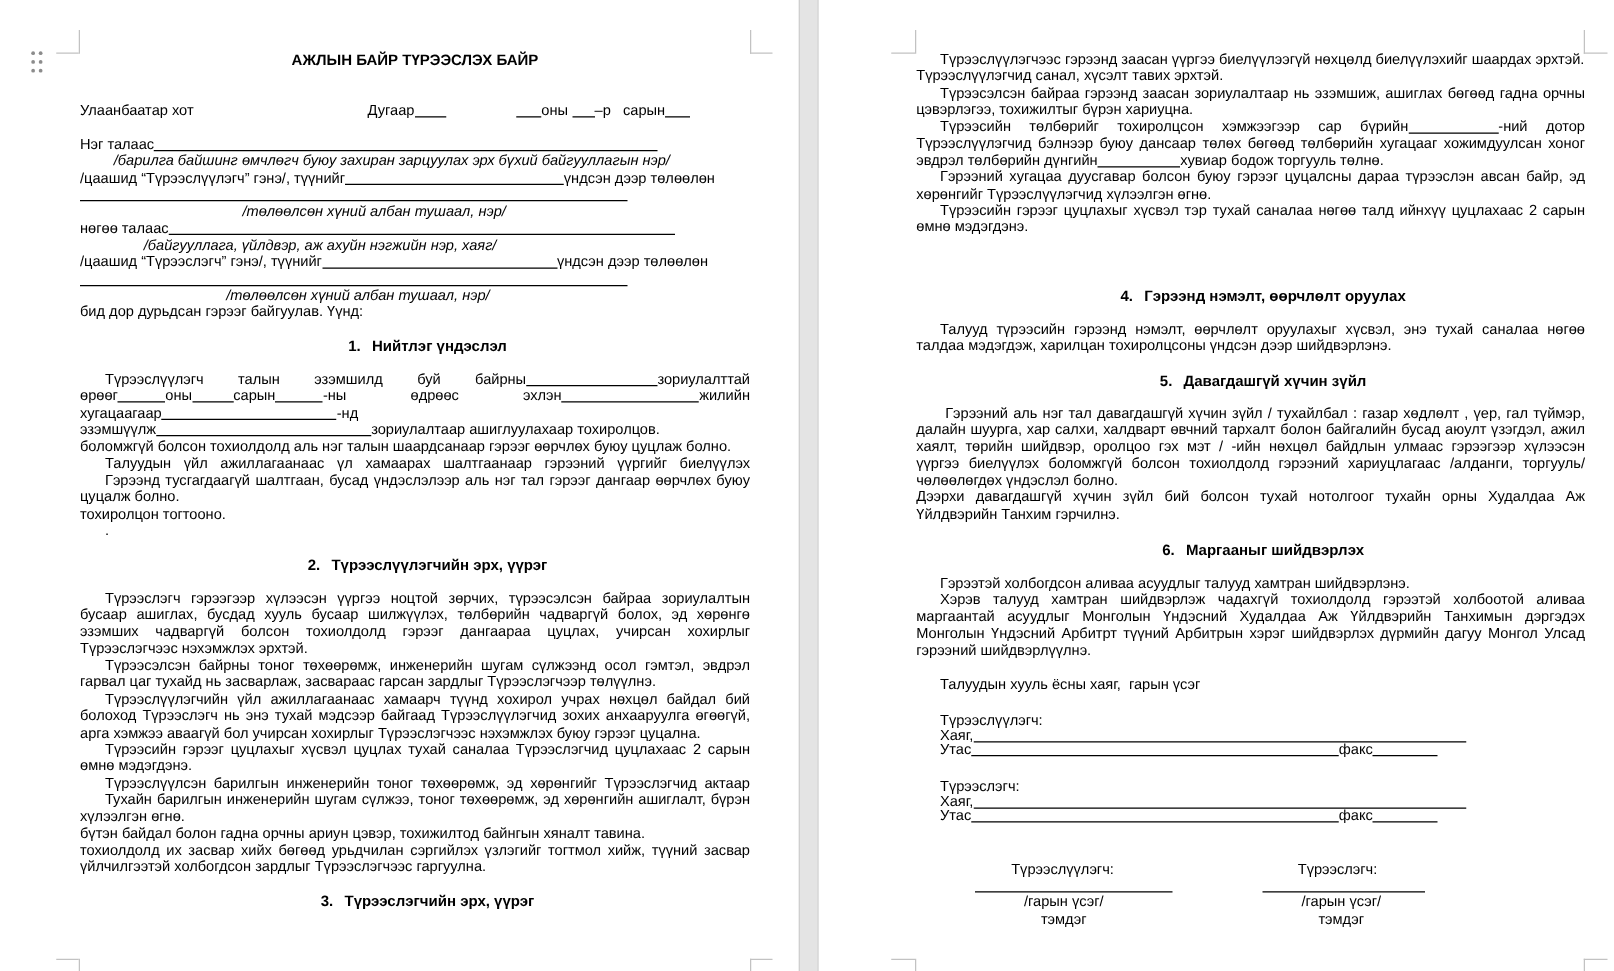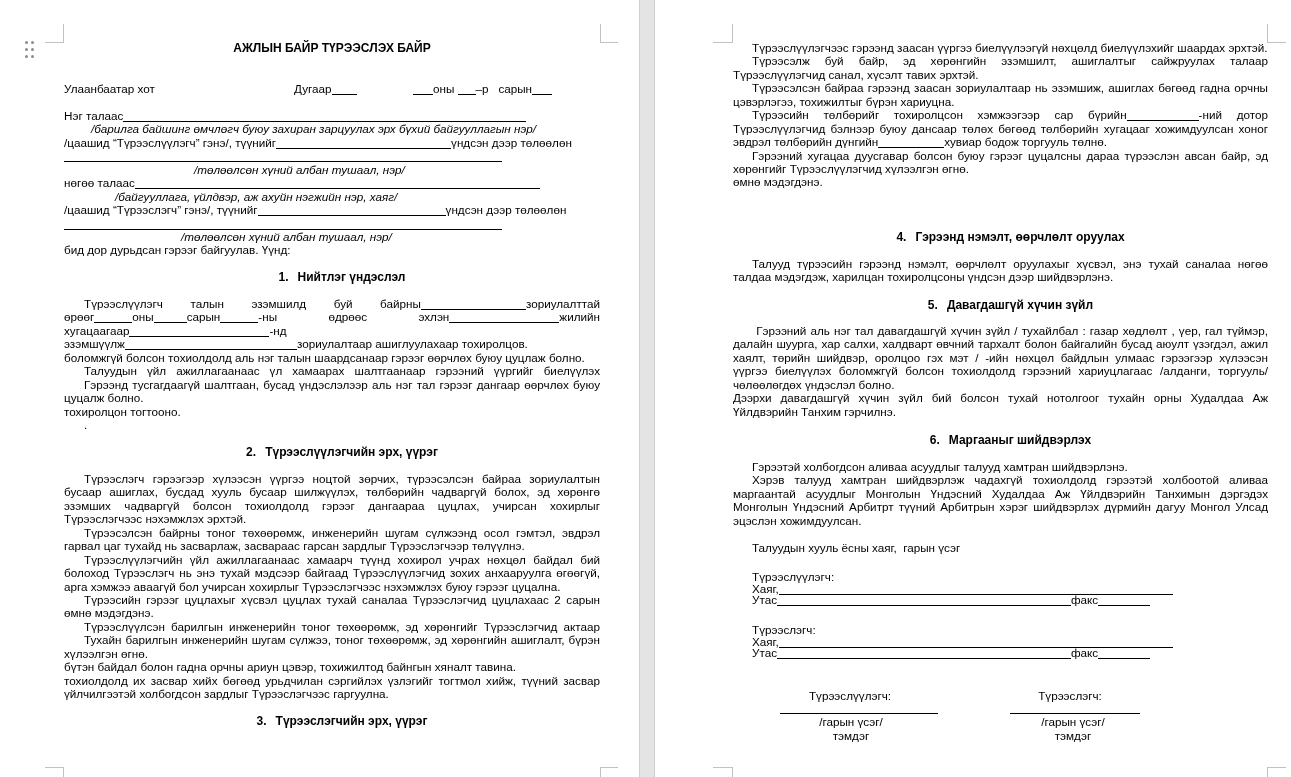--- a/index.html
+++ b/index.html
@@ -119,29 +119,29 @@
   <div class="mark" style="left:77px;top:24px;width:1px;height:19px"></div>
   <div class="mark" style="left:612px;top:24px;width:1px;height:19px"></div>
   <div class="mark" style="left:612px;top:42px;width:19px;height:1px"></div>
   <div class="mark" style="left:58px;top:767px;width:19px;height:1px"></div>
   <div class="mark" style="left:77px;top:767px;width:1px;height:10px"></div>
   <div class="mark" style="left:612px;top:767px;width:1px;height:10px"></div>
   <div class="mark" style="left:612px;top:767px;width:19px;height:1px"></div>
 
   <div class="blk col-r" style="top:41px">
     <div class="ln ind-r">Түрээслүүлэгчээс гэрээнд заасан үүргээ биелүүлээгүй нөхцөлд биелүүлэхийг шаардах эрхтэй.</div>
-    <div class="ln ind-r j">Түрээсэлж буй байр, эд хөрөнгийн эзэмшилт, ашиглалтыг сайжруулах талаар</div>
     <div class="ln">Түрээслүүлэгчид санал, хүсэлт тавих эрхтэй.</div>
     <div class="ln ind-r j">Түрээсэлсэн байраа гэрээнд заасан зориулалтаар нь эзэмшиж, ашиглах бөгөөд гадна орчны</div>
     <div class="ln">цэвэрлэгээ, тохижилтыг бүрэн хариуцна.</div>
     <div class="ln ind-r j"><span>Түрээсийн төлбөрийг тохиролцсон хэмжээгээр сар бүрийн</span><span class="blank" style="width:72px"></span><span>-ний дотор</span></div>
     <div class="ln j">Түрээслүүлэгчид бэлнээр буюу дансаар төлөх бөгөөд төлбөрийн хугацааг хожимдуулсан хоног</div>
     <div class="ln"><span>эвдрэл төлбөрийн дүнгийн</span><span class="blank" style="width:66px"></span><span>хувиар бодож торгууль төлнө.</span></div>
     <div class="ln ind-r j">Гэрээний хугацаа дуусгавар болсон буюу гэрээг цуцалсны дараа түрээслэн авсан байр, эд</div>
     <div class="ln">хөрөнгийг Түрээслүүлэгчид хүлээлгэн өгнө.</div>
+    <div class="ln ind-r j">Түрээсийн гэрээг цуцлахыг хүсвэл тэр тухай саналаа нөгөө талд ийнхүү цуцлахаас 2 сарын</div>
     <div class="ln">өмнө мэдэгдэнэ.</div>
   </div>
 
   <div class="blk col-r head" style="top:230px"><span class="num">4.</span><span>Гэрээнд нэмэлт, өөрчлөлт оруулах</span></div>
   <div class="blk col-r" style="top:257px">
     <div class="ln ind-r j">Талууд түрээсийн гэрээнд нэмэлт, өөрчлөлт оруулахыг хүсвэл, энэ тухай саналаа нөгөө</div>
     <div class="ln">талдаа мэдэгдэж, харилцан тохиролцсоны үндсэн дээр шийдвэрлэнэ.</div>
   </div>
 
   <div class="blk col-r head" style="top:298px"><span class="num">5.</span><span>Давагдашгүй хүчин зүйл</span></div>
@@ -154,21 +154,21 @@
     <div class="ln j">Дээрхи давагдашгүй хүчин зүйл бий болсон тухай нотолгоог тухайн орны Худалдаа Аж</div>
     <div class="ln">Үйлдвэрийн Танхим гэрчилнэ.</div>
   </div>
 
   <div class="blk col-r head" style="top:433px"><span class="num">6.</span><span>Маргааныг шийдвэрлэх</span></div>
   <div class="blk col-r" style="top:460px">
     <div class="ln ind-r">Гэрээтэй холбогдсон аливаа асуудлыг талууд хамтран шийдвэрлэнэ.</div>
     <div class="ln ind-r j">Хэрэв талууд хамтран шийдвэрлэж чадахгүй тохиолдолд гэрээтэй холбоотой аливаа</div>
     <div class="ln j">маргаантай асуудлыг Монголын Үндэсний Худалдаа Аж Үйлдвэрийн Танхимын дэргэдэх</div>
     <div class="ln j">Монголын Үндэсний Арбитрт түүний Арбитрын хэрэг шийдвэрлэх дүрмийн дагуу Монгол Улсад</div>
-    <div class="ln">эцэслэн хожимдуулсан.</div>
+    <div class="ln">гэрээний шийдвэрлүүлнэ.</div>
   </div>
 
   <div class="blk" style="top:541px;left:97px;white-space:pre">Талуудын хууль ёсны хаяг,  гарын үсэг</div>
 
   <div class="blk tight" style="top:571px;left:97px;width:480px">
     <div class="ln">Түрээслүүлэгч:</div>
     <div class="ln"><span>Хаяг,</span><span class="blank" style="width:394px"></span></div>
     <div class="ln"><span>Утас</span><span class="blank" style="width:294px"></span><span>факс</span><span class="blank" style="width:52px"></span></div>
   </div>
 

